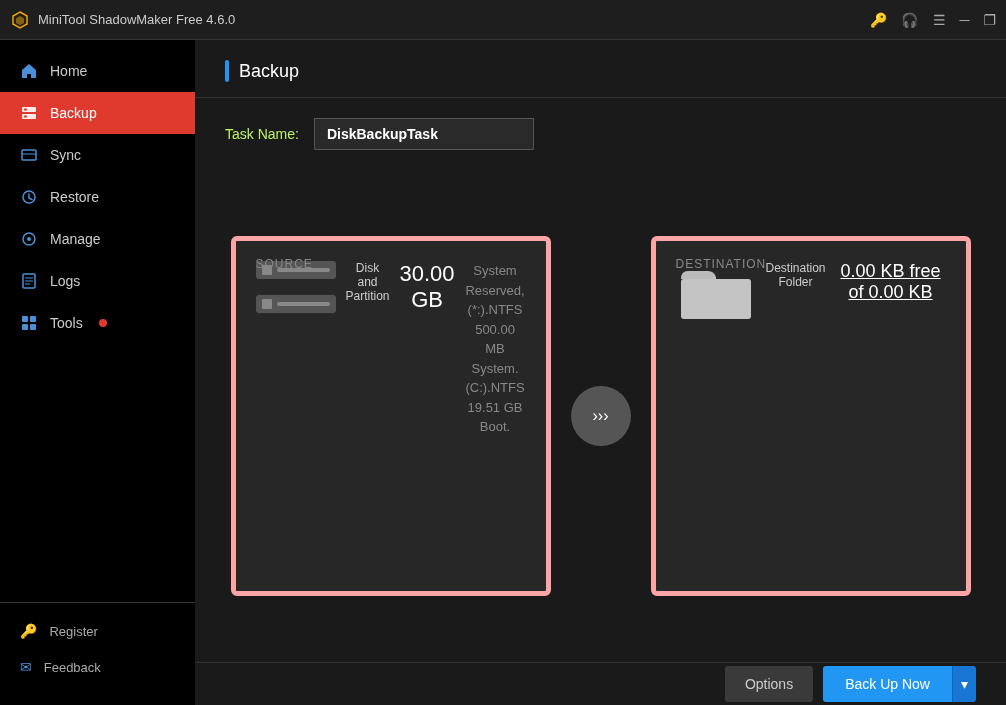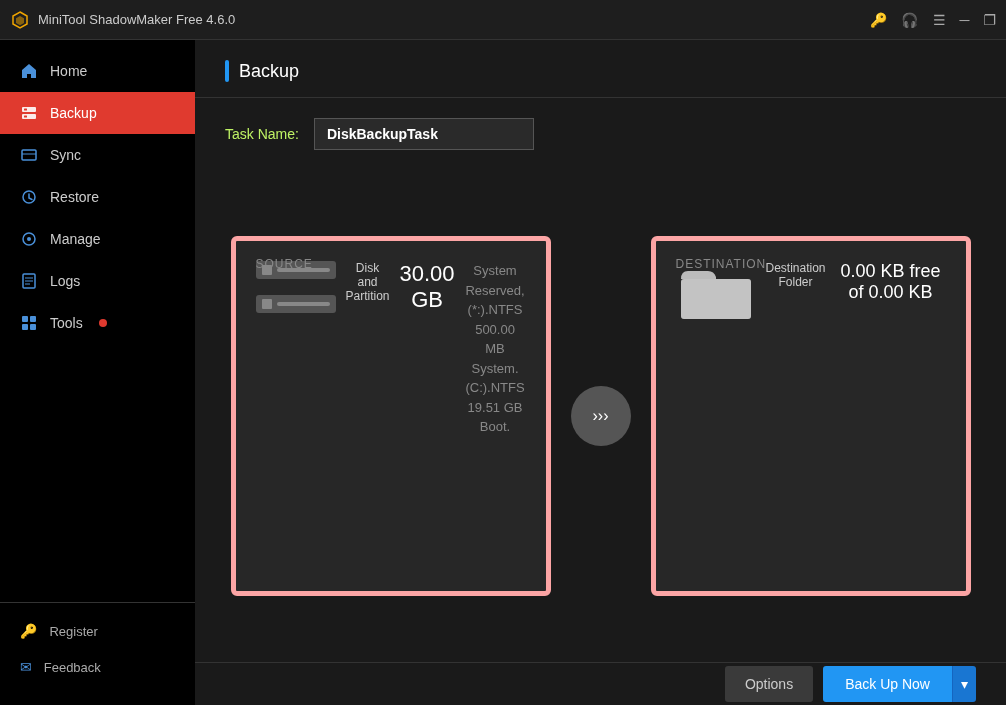--- a/index.html
+++ b/index.html
@@ -497,21 +497,21 @@
 
             <path d="M5 18 Q5 10 12 10 L32 10 Q38 10 40 16 L40 18 Z" fill="#bbb"></path>
 
             <rect x="5" y="18" width="70" height="40" rx="3" fill="#ccc"></rect>
 
             <rect x="5" y="18" width="70" height="40" rx="3" fill="#b0b0b0" opacity="0.3"></rect>
           </svg>
         </div>
 
         <span class="card-type-label">Destination Folder</span>
-        <span class="card-size-label" style="font-size:18px;">0.00 KB free of 0.00 KB</span>
+        <span class="card-size-label" style="font-size:18px;text-decoration:underline;">0.00 KB free of 0.00 KB</span>
       </div>
 
     </div>
 
     <div class="footer">
       <button class="btn-options">Options</button>
       <div class="btn-backup-group">
         <button class="btn-backup">Back Up Now</button>
         <button class="btn-backup-dropdown">▾</button>
       </div>

